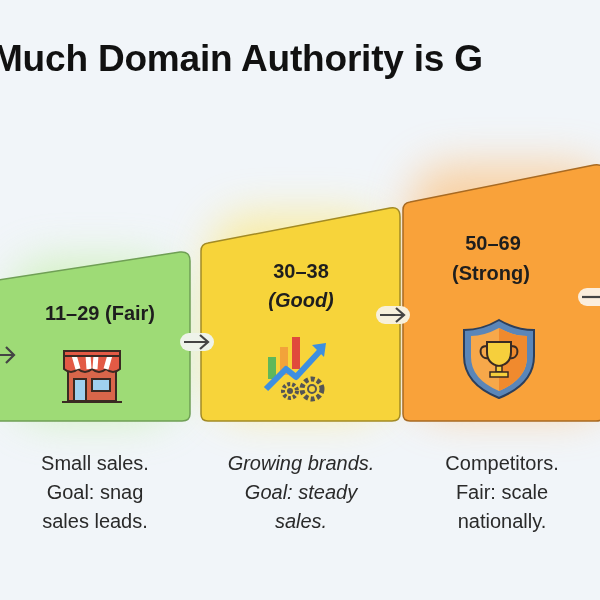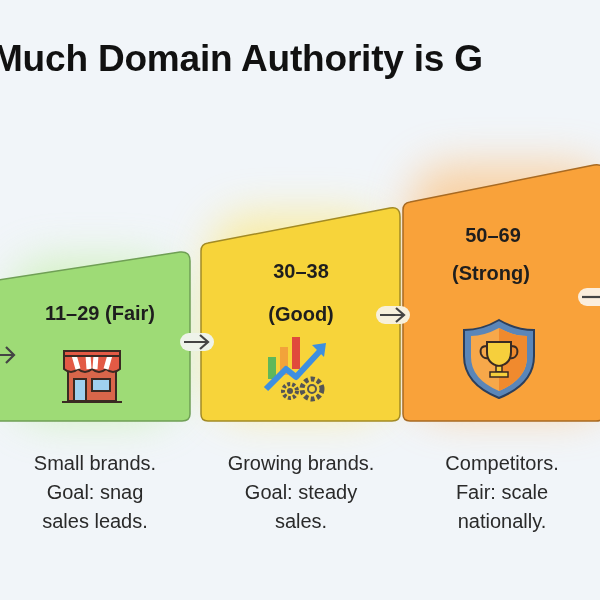--- a/index.html
+++ b/index.html
@@ -40,21 +40,21 @@
 
 <svg class="arrow" style="left:-14px;top:344px;" viewBox="0 0 34 22">
   <path d="M2 11 L28 11 M20 3 L28 11 L20 19" fill="none" stroke="#444" stroke-width="2.2"></path>
 </svg>
 
 <div class="stage" style="left:200px;top:205px;width:202px;height:217px;">
   <svg class="shape" width="202" height="217">
     <path d="M8 38 L190 3 Q200 1 200 12 L200 209 Q200 216 192 216 L8 216 Q1 216 1 209 L1 46 Q1 39 8 38 Z" fill="#f7d43a" stroke="#a28a24" stroke-width="1.5"></path>
   </svg>
   <div class="label" style="top:53px;">30–38</div>
-  <div class="label" style="top:96px;">(Good)</div>
+  <div class="label" style="top:82px;font-style:italic;">(Good)</div>
   <svg class="icon" style="left:62px;top:126px;" width="76" height="72" viewBox="0 0 76 72">
     <rect x="6" y="26" width="8" height="22" fill="#5fb85a"></rect>
     <rect x="18" y="16" width="8" height="28" fill="#f2a33a"></rect>
     <rect x="30" y="6" width="8" height="32" fill="#e04a3c"></rect>
     <path d="M4 58 L24 38 L34 46 L58 20" fill="none" stroke="#3d8fe0" stroke-width="6" stroke-linejoin="round"></path>
     <path d="M50 14 L64 12 L62 26 Z" fill="#3d8fe0"></path>
     <circle cx="28" cy="60" r="7" fill="none" stroke="#555" stroke-width="4" stroke-dasharray="3 2"></circle>
     <circle cx="28" cy="60" r="3" fill="#555"></circle>
     <circle cx="50" cy="58" r="10" fill="none" stroke="#555" stroke-width="5" stroke-dasharray="4 2.5"></circle>
     <circle cx="50" cy="58" r="4" fill="#f7d43a" stroke="#555" stroke-width="2"></circle>
@@ -63,21 +63,21 @@
 
 <svg class="arrow" style="left:180px;top:331px;" viewBox="0 0 34 22">
   <rect x="0" y="2" width="34" height="18" rx="9" fill="#eef3ea"></rect>
   <path d="M4 11 L28 11 M20 4 L28 11 L20 18" fill="none" stroke="#444" stroke-width="2.2"></path>
 </svg>
 
 <div class="stage" style="left:402px;top:162px;width:198px;height:260px;">
   <svg class="shape" width="205" height="260">
     <path d="M8 40 L192 3 Q202 1 202 12 L202 252 Q202 259 194 259 L8 259 Q1 259 1 252 L1 48 Q1 41 8 40 Z" fill="#f9a23a" stroke="#a86a22" stroke-width="1.5"></path>
   </svg>
-  <div class="label" style="top:60px;padding-right:16px;">50–69</div>
+  <div class="label" style="top:68px;padding-right:16px;">50–69</div>
   <div class="label" style="top:98px;padding-right:20px;">(Strong)</div>
   <svg class="icon" style="left:58px;top:154px;" width="78" height="86" viewBox="0 0 78 86">
     <path d="M39 4 Q56 14 74 14 L74 40 Q74 68 39 82 Q4 68 4 40 L4 14 Q22 14 39 4 Z" fill="#5b86b8" stroke="#2c3f5c" stroke-width="2"></path>
     <path d="M39 12 Q54 20 67 20 L67 41 Q67 63 39 75 Q11 63 11 41 L11 20 Q24 20 39 12 Z" fill="#f7a84a"></path>
     <path d="M39 12 L39 75 Q67 63 67 41 L67 20 Q54 20 39 12 Z" fill="#f08a2e"></path>
     <path d="M27 26 L51 26 L51 36 Q51 48 39 50 Q27 48 27 36 Z" fill="#f6cf3c" stroke="#3a2a22" stroke-width="2"></path>
     <path d="M27 30 Q19 30 21 38 Q23 43 28 42 M51 30 Q59 30 57 38 Q55 43 50 42" fill="none" stroke="#3a2a22" stroke-width="2"></path>
     <rect x="36" y="50" width="6" height="6" fill="#f6cf3c" stroke="#3a2a22" stroke-width="1.5"></rect>
     <rect x="30" y="56" width="18" height="5" fill="#f6cf3c" stroke="#3a2a22" stroke-width="1.5"></rect>
   </svg>
@@ -87,25 +87,25 @@
   <rect x="0" y="2" width="34" height="18" rx="9" fill="#f7f0dc"></rect>
   <path d="M4 11 L28 11 M20 4 L28 11 L20 18" fill="none" stroke="#444" stroke-width="2.2"></path>
 </svg>
 
 <svg class="arrow" style="left:578px;top:286px;" viewBox="0 0 34 22">
   <rect x="0" y="2" width="34" height="18" rx="9" fill="#fbeedd"></rect>
   <path d="M4 11 L28 11" fill="none" stroke="#444" stroke-width="2.2"></path>
 </svg>
 
 <div class="desc" style="left:5px;top:449px;">
-  <div>Small brands.</div>
+  <div>Small sales.</div>
   <div>Goal: snag</div>
   <div>sales leads.</div>
 </div>
-<div class="desc" style="left:196px;top:449px;width:210px;">
+<div class="desc" style="left:196px;top:449px;width:210px;font-style:italic;">
   <div>Growing brands.</div>
   <div>Goal: steady</div>
   <div>sales.</div>
 </div>
 <div class="desc" style="left:412px;top:449px;">
   <div>Competitors.</div>
   <div>Fair: scale</div>
   <div>nationally.</div>
 </div>
 

